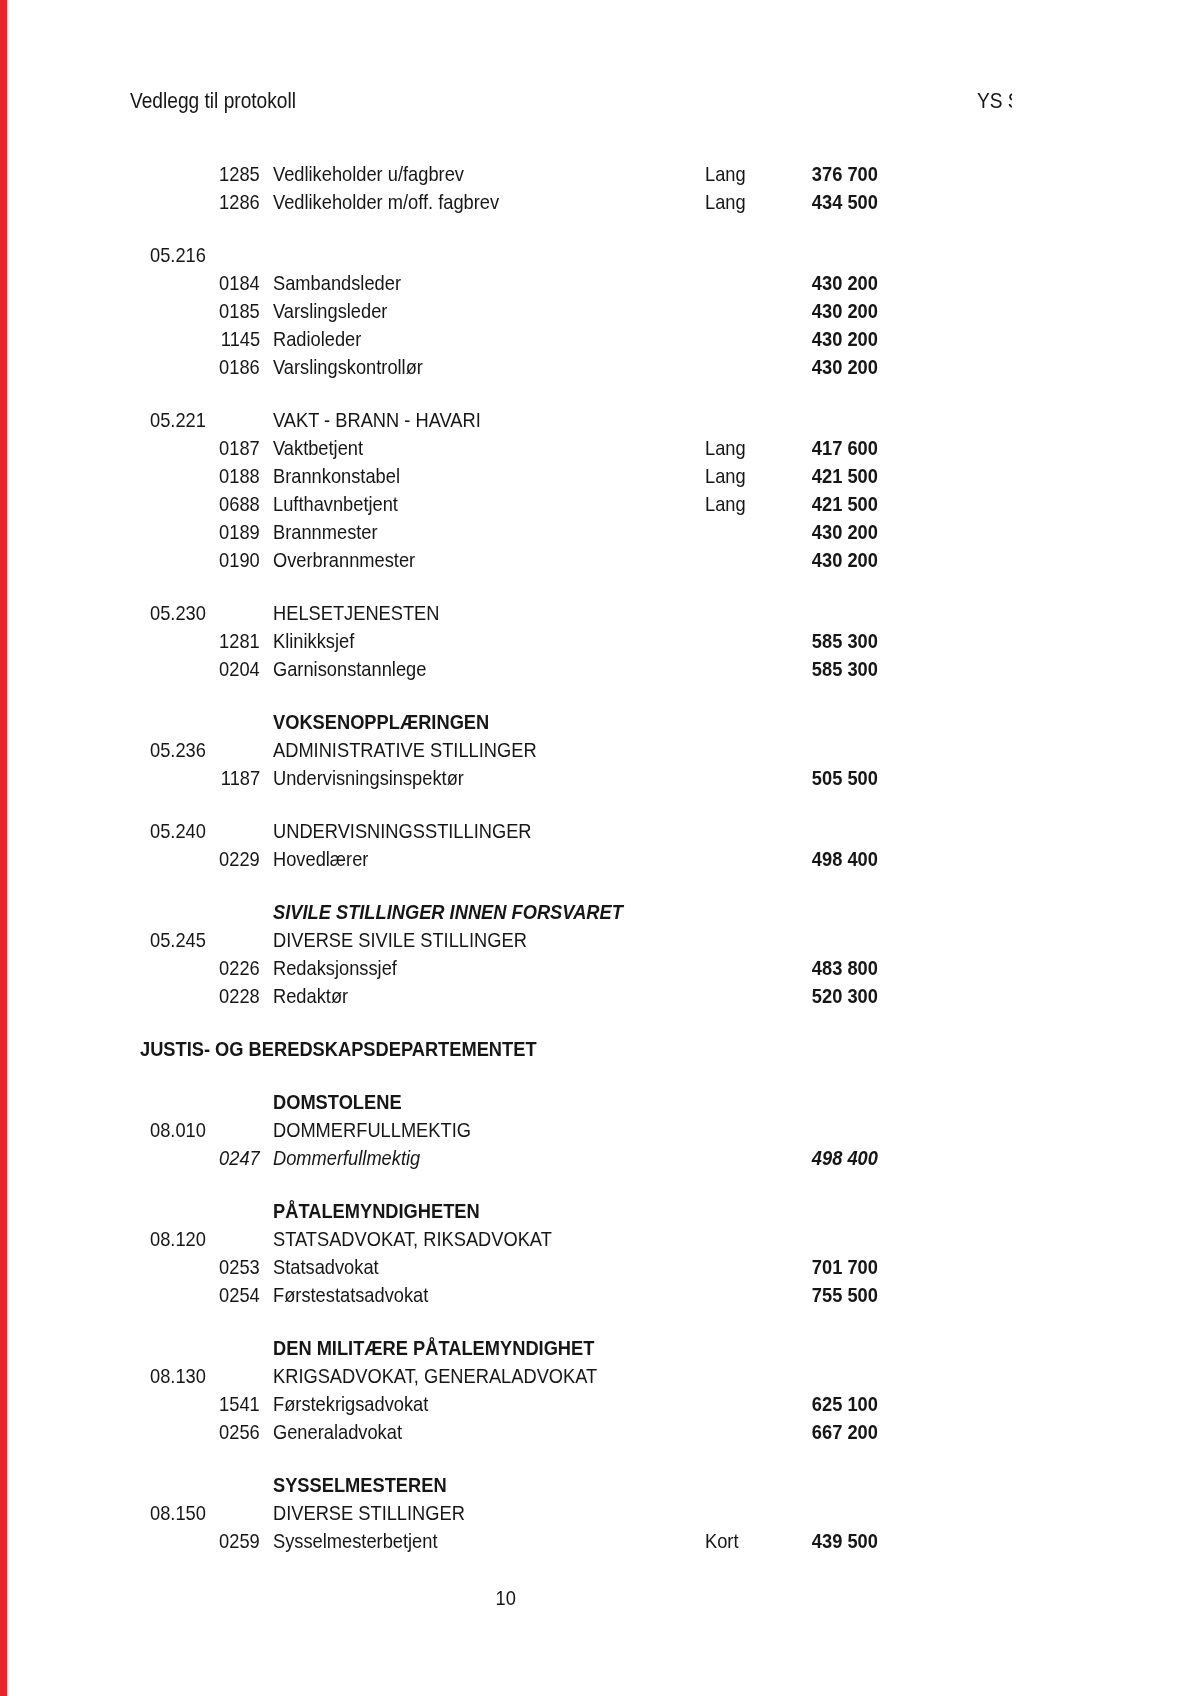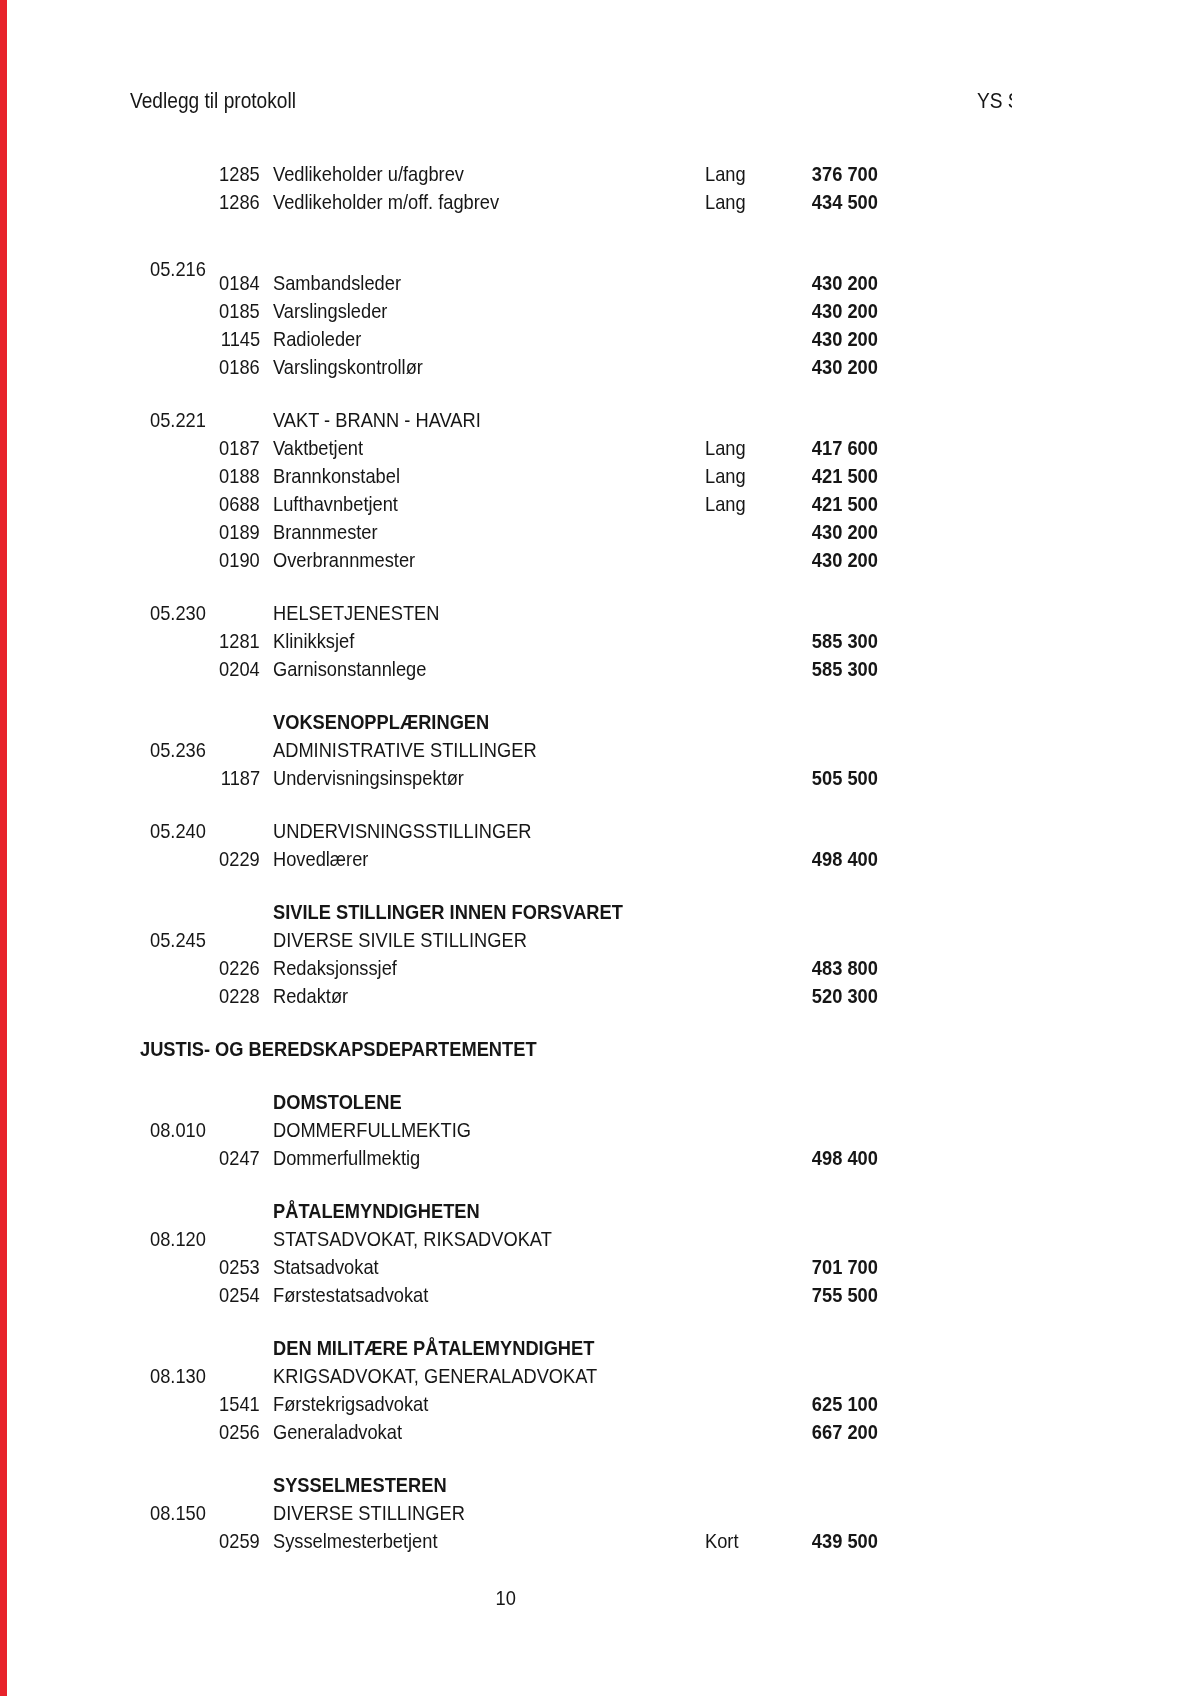--- a/index.html
+++ b/index.html
@@ -48,21 +48,21 @@
         <span class="cell c-title"><span class="t">Vedlikeholder u/fagbrev</span></span>
         <span class="cell c-duration"><span class="t">Lang</span></span>
         <span class="cell c-value right"><span class="t">376 700</span></span>
       </div>
       <div class="row item" style="top: 188px;">
         <span class="cell c-code right"><span class="t">1286</span></span>
         <span class="cell c-title"><span class="t">Vedlikeholder m/off. fagbrev</span></span>
         <span class="cell c-duration"><span class="t">Lang</span></span>
         <span class="cell c-value right"><span class="t">434 500</span></span>
       </div>
-      <div class="row section" style="top: 241px; margin-top: 14px;">
+      <div class="row section" style="top: 241px;">
         <span class="cell c-chapter"><span class="t">05.216</span></span>
       </div>
       <div class="row item" style="top: 269px;">
         <span class="cell c-code right"><span class="t">0184</span></span>
         <span class="cell c-title"><span class="t">Sambandsleder</span></span>
         <span class="cell c-value right"><span class="t">430 200</span></span>
       </div>
       <div class="row item" style="top: 297px;">
         <span class="cell c-code right"><span class="t">0185</span></span>
         <span class="cell c-title"><span class="t">Varslingsleder</span></span>
@@ -138,21 +138,21 @@
       </div>
       <div class="row section" style="top: 817px;">
         <span class="cell c-chapter"><span class="t">05.240</span></span>
         <span class="cell c-title"><span class="t">UNDERVISNINGSSTILLINGER</span></span>
       </div>
       <div class="row item" style="top: 845px;">
         <span class="cell c-code right"><span class="t">0229</span></span>
         <span class="cell c-title"><span class="t">Hovedlærer</span></span>
         <span class="cell c-value right"><span class="t">498 400</span></span>
       </div>
-      <div class="row preheader" style="top: 898px;">
+      <div class="row preheader" style="top: 898px; font-style: italic;">
         <span class="cell c-title"><span class="t">SIVILE STILLINGER INNEN FORSVARET</span></span>
       </div>
       <div class="row section" style="top: 926px;">
         <span class="cell c-chapter"><span class="t">05.245</span></span>
         <span class="cell c-title"><span class="t">DIVERSE SIVILE STILLINGER</span></span>
       </div>
       <div class="row item" style="top: 954px;">
         <span class="cell c-code right"><span class="t">0226</span></span>
         <span class="cell c-title"><span class="t">Redaksjonssjef</span></span>
         <span class="cell c-value right"><span class="t">483 800</span></span>
@@ -165,21 +165,21 @@
       <div class="row department" style="top: 1035px;">
         <span class="cell c-dept"><span class="t">JUSTIS- OG BEREDSKAPSDEPARTEMENTET</span></span>
       </div>
       <div class="row preheader" style="top: 1088px;">
         <span class="cell c-title"><span class="t">DOMSTOLENE</span></span>
       </div>
       <div class="row section" style="top: 1116px;">
         <span class="cell c-chapter"><span class="t">08.010</span></span>
         <span class="cell c-title"><span class="t">DOMMERFULLMEKTIG</span></span>
       </div>
-      <div class="row item" style="top: 1144px;">
+      <div class="row item" style="top: 1144px; font-style: italic;">
         <span class="cell c-code right"><span class="t">0247</span></span>
         <span class="cell c-title"><span class="t">Dommerfullmektig</span></span>
         <span class="cell c-value right"><span class="t">498 400</span></span>
       </div>
       <div class="row preheader" style="top: 1197px;">
         <span class="cell c-title"><span class="t">PÅTALEMYNDIGHETEN</span></span>
       </div>
       <div class="row section" style="top: 1225px;">
         <span class="cell c-chapter"><span class="t">08.120</span></span>
         <span class="cell c-title"><span class="t">STATSADVOKAT, RIKSADVOKAT</span></span>

